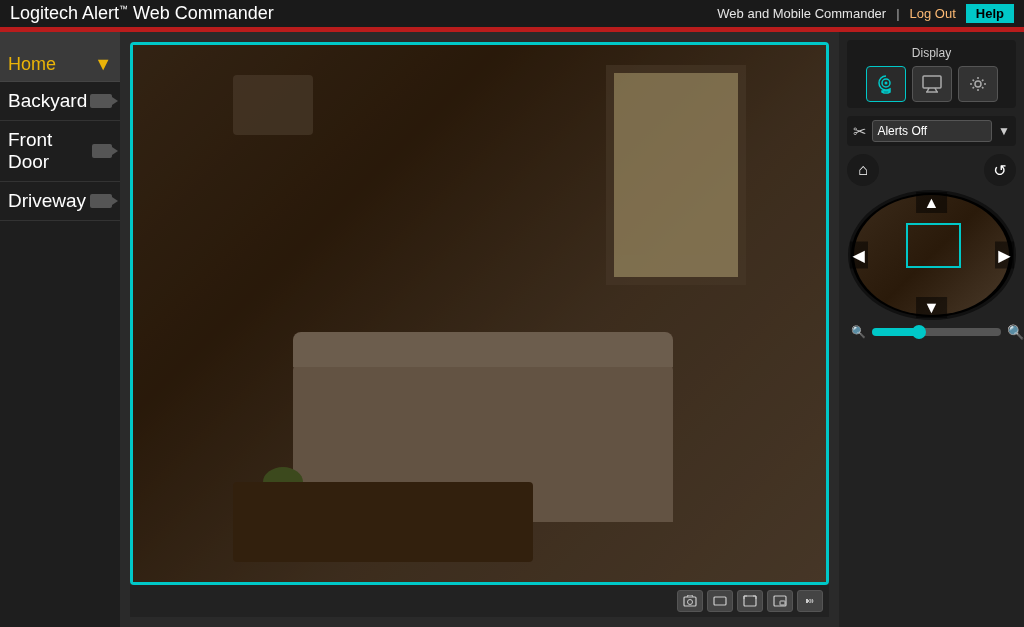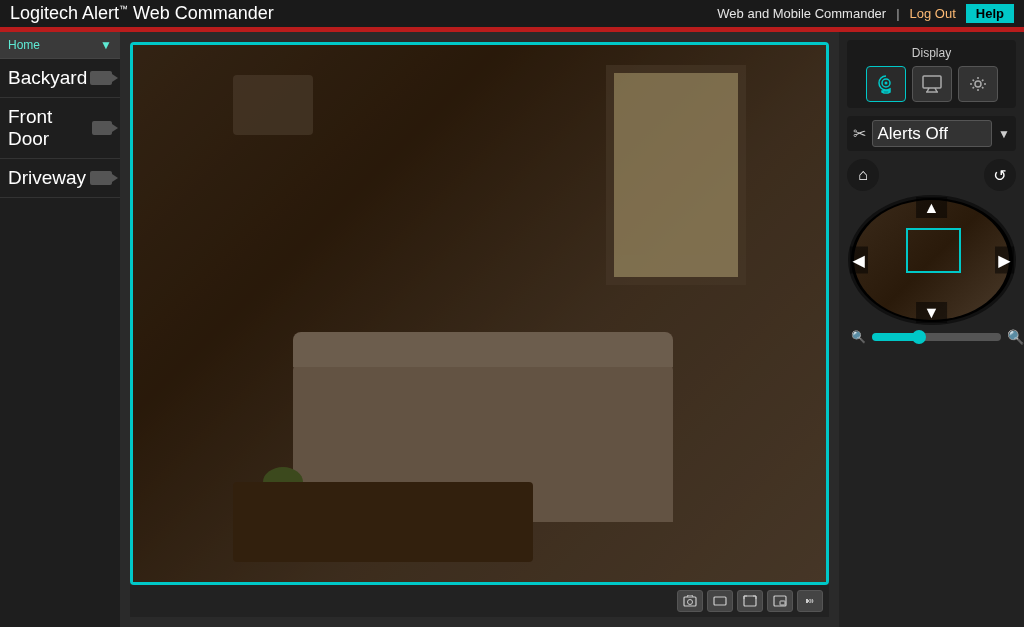--- a/index.html
+++ b/index.html
@@ -68,22 +68,23 @@
     .sidebar-home {
       background: #3a3a3a;
       display: flex;
       align-items: center;
       justify-content: space-between;
       padding: 6px 8px;
       cursor: pointer;
       border-bottom: 1px solid #444;
     }
     .sidebar-home span {
-      font-size: 12px;
-      color: #5eead4;
+      font-size: 18px;
+      color: #eab308;
+      margin-top: 16px;
     }
     .dropdown-arrow {
       color: #ccc;
       font-size: 12px;
     }
     .sidebar-item {
       display: flex;
       align-items: center;
       justify-content: space-between;
       padding: 8px 8px;
@@ -301,21 +302,21 @@
     }
     .alert-icon {
       font-size: 16px;
       color: #ccc;
     }
     .alerts-select {
       flex: 1;
       background: #333;
       border: 1px solid #555;
       color: #fff;
-      font-size: 17px;
+      font-size: 12px;
       padding: 3px 4px;
       border-radius: 3px;
       appearance: none;
       cursor: pointer;
     }
     .alerts-arrow {
       color: #ccc;
       font-size: 12px;
     }
 

